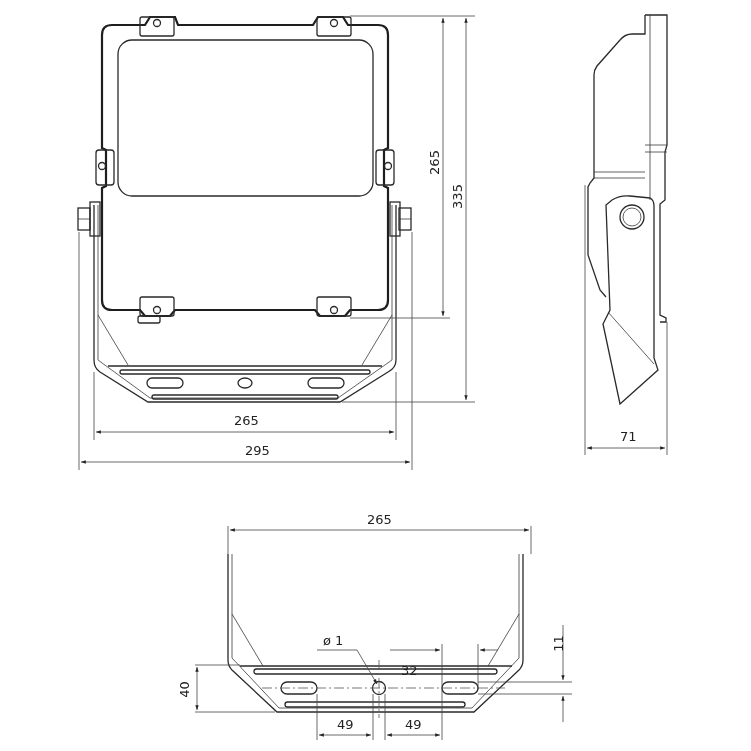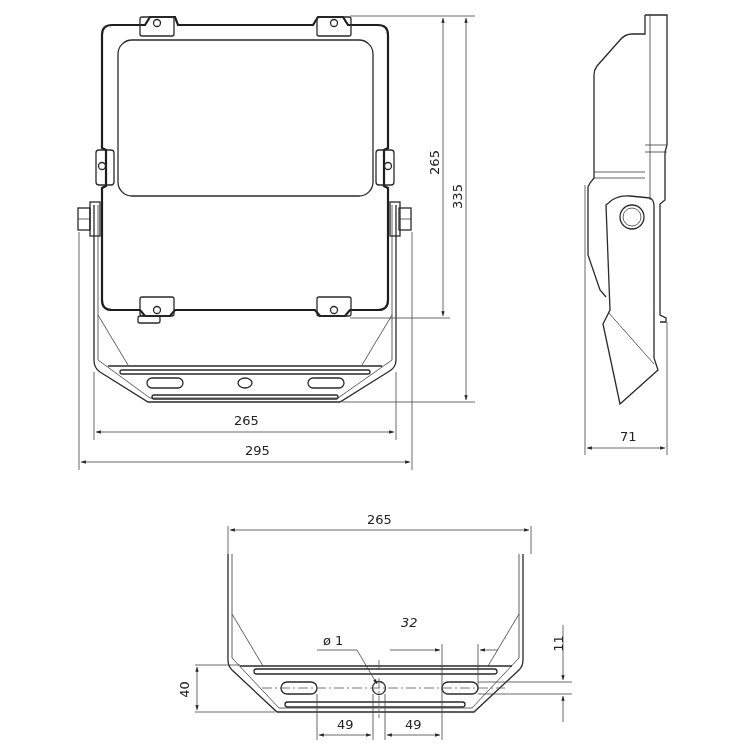--- a/index.html
+++ b/index.html
@@ -143,18 +143,18 @@
   </g>
 </svg>
 
 <span class="lbl rot" style="left:422px;top:156px;">265</span>
 <span class="lbl rot" style="left:445px;top:190px;">335</span>
 <span class="lbl" style="left:234px;top:414px;">265</span>
 <span class="lbl" style="left:234px;top:444px;margin-left:11px;">295</span>
 <span class="lbl" style="left:620px;top:430px;">71</span>
 <span class="lbl" style="left:367px;top:513px;">265</span>
 <span class="lbl" style="left:323px;top:634px;">ø 1</span>
-<span class="lbl" style="left:401px;top:616px;font-style:italic;">32</span>
+<span class="lbl" style="left:401px;top:664px;">32</span>
 <span class="lbl rot" style="left:550px;top:637px;">11</span>
 <span class="lbl rot" style="left:176px;top:683px;">40</span>
 <span class="lbl" style="left:337px;top:718px;">49</span>
 <span class="lbl" style="left:405px;top:718px;">49</span>
 </div>
 
 </body></html>

